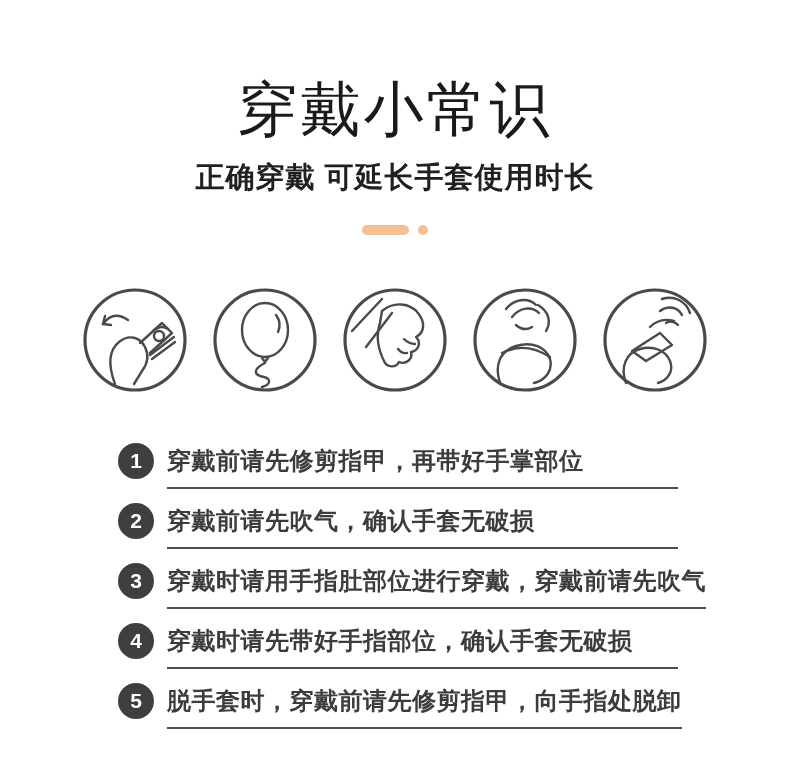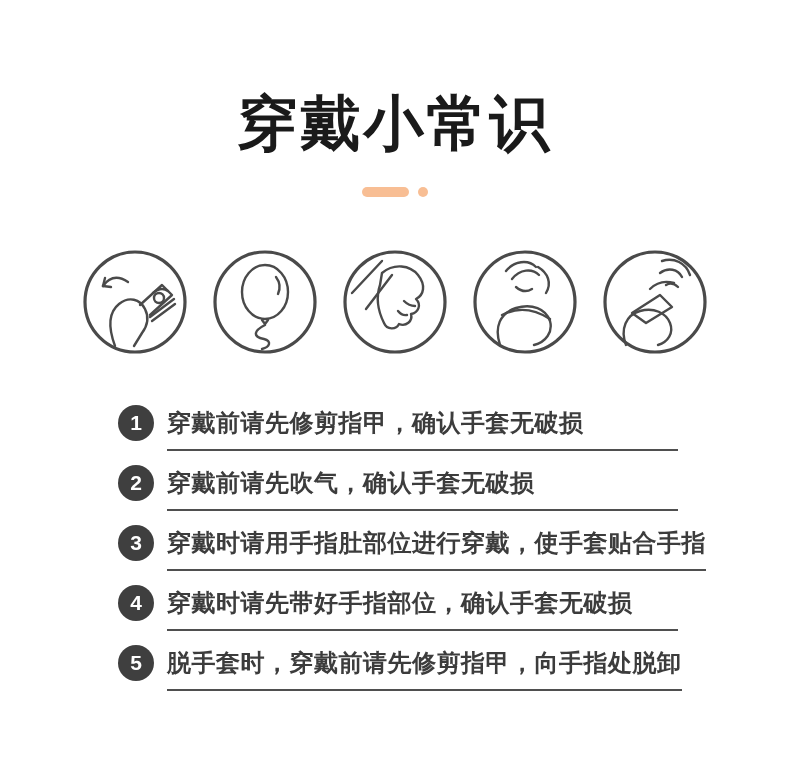--- a/index.html
+++ b/index.html
@@ -7,28 +7,27 @@
   body {
     width: 790px; height: 771px;
     font-family: "Liberation Sans", "DejaVu Sans", sans-serif;
     overflow: hidden;
     position: relative;
   }
   .page { width: 790px; height: 771px; background: #ffffff; }
 
   
   .title {
-    padding-top: 46px;
+    padding-top: 74px;
     text-align: center;
     font-size: 60px;
-    font-weight: 700;
+    font-weight: 400;
     letter-spacing: 3px;
     color: #1a1a1a;
     line-height: 1.2;
-    margin-top: 42px;
   }
   .subtitle {
     margin-top: 12px;
     text-align: center;
     font-size: 29px;
     font-weight: 700;
     letter-spacing: 1px;
     color: #202020;
   }
   .divider {
@@ -101,20 +100,21 @@
     white-space: nowrap;
     overflow: visible;
   }
 </style>
 </head>
 <body>
 
 <div class="page">
 
   <div class="title">穿戴小常识</div>
+  <div class="subtitle">正确穿戴 可延长手套使用时长</div>
 
   <div class="divider">
     <span class="bar"></span>
     <span class="dot"></span>
   </div>
 
   <div class="figures">
 
     <div class="figure" aria-label="trim-fingernails-icon">
       <svg viewBox="0 0 106 106">
@@ -175,31 +175,31 @@
         <path d="M48 40 Q58 30 72 34"></path>
       </svg>
     </div>
 
   </div>
 
   <div class="steps">
 
     <div class="step">
       <span class="step-badge">1</span>
-      <span class="step-body">穿戴前请先修剪指甲，确认手套无破损</span>
+      <span class="step-body">穿戴前请先修剪指甲，再带好手掌部位</span>
     </div>
 
     <div class="step">
       <span class="step-badge">2</span>
       <span class="step-body">穿戴前请先吹气，确认手套无破损</span>
     </div>
 
     <div class="step">
       <span class="step-badge">3</span>
-      <span class="step-body">穿戴时请用手指肚部位进行穿戴，使手套贴合手指</span>
+      <span class="step-body">穿戴时请用手指肚部位进行穿戴，穿戴前请先吹气</span>
     </div>
 
     <div class="step">
       <span class="step-badge">4</span>
       <span class="step-body">穿戴时请先带好手指部位，确认手套无破损</span>
     </div>
 
     <div class="step">
       <span class="step-badge">5</span>
       <span class="step-body">脱手套时，穿戴前请先修剪指甲，向手指处脱卸</span>

